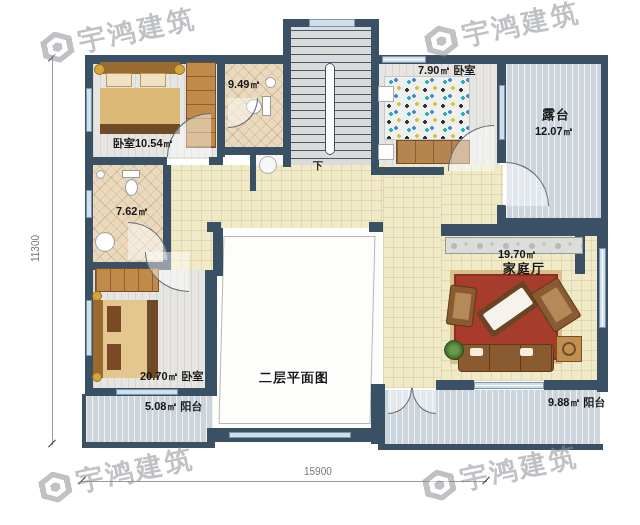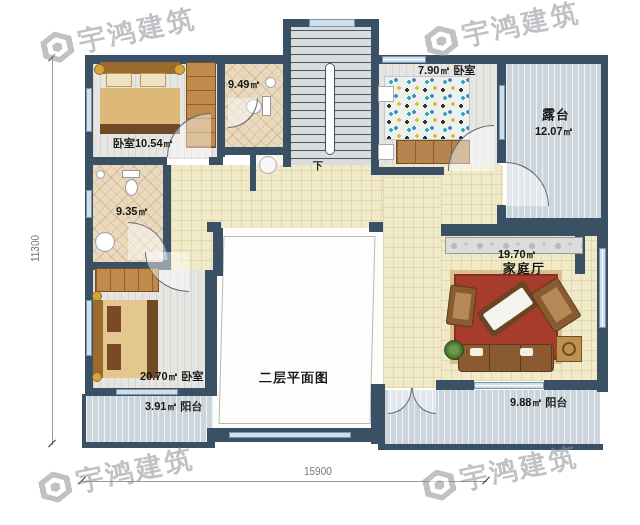--- a/index.html
+++ b/index.html
@@ -164,27 +164,27 @@
   <div class="door" style="left:505px;top:162px;width:44px;height:44px;border-top-width:1px;border-right-width:1px;border-top-right-radius:100%;"></div>
   <div class="door" style="left:145px;top:252px;width:44px;height:40px;border-bottom-width:1px;border-left-width:1px;border-bottom-left-radius:100%;"></div>
   <div class="door" style="left:388px;top:388px;width:24px;height:26px;border-bottom-width:1px;border-right-width:1px;border-bottom-right-radius:100%;"></div>
   <div class="door" style="left:412px;top:388px;width:24px;height:26px;border-bottom-width:1px;border-left-width:1px;border-bottom-left-radius:100%;"></div>
 
   <div class="lab" style="left:113px;top:137px;">卧室10.54㎡</div>
   <div class="lab" style="left:228px;top:78px;">9.49㎡</div>
   <div class="lab" style="left:418px;top:64px;">7.90㎡ 卧室</div>
   <div class="lab lab-big" style="left:542px;top:108px;">露台</div>
   <div class="lab" style="left:535px;top:125px;">12.07㎡</div>
-  <div class="lab" style="left:116px;top:205px;">9.35㎡</div>
+  <div class="lab" style="left:116px;top:205px;">7.62㎡</div>
   <div class="lab" style="left:498px;top:248px;">19.70㎡</div>
   <div class="lab lab-big" style="left:503px;top:262px;">家庭厅</div>
   <div class="lab" style="left:140px;top:370px;">20.70㎡ 卧室</div>
-  <div class="lab" style="left:145px;top:400px;">3.91㎡ 阳台</div>
+  <div class="lab" style="left:145px;top:400px;">5.08㎡ 阳台</div>
   <div class="lab lab-big" style="left:259px;top:371px;">二层平面图</div>
-  <div class="lab" style="left:510px;top:396px;">9.88㎡ 阳台</div>
+  <div class="lab" style="left:510px;top:396px;padding-left:38px;">9.88㎡ 阳台</div>
   <div class="lab" style="left:313px;top:160px;font-size:10px;">下</div>
 
   <div class="dimline" style="left:52px;top:57px;width:1px;height:388px;"></div>
   <div class="tick" style="left:47px;top:57px;"></div>
   <div class="tick" style="left:47px;top:443px;"></div>
   <div class="dimtxt" style="left:22px;top:243px;transform:rotate(-90deg);">11300</div>
   <div class="dimline" style="left:82px;top:481px;width:405px;height:1px;"></div>
   <div class="tick" style="left:77px;top:480px;"></div>
   <div class="tick" style="left:481px;top:480px;"></div>
   <div class="dimtxt" style="left:304px;top:466px;">15900</div>

